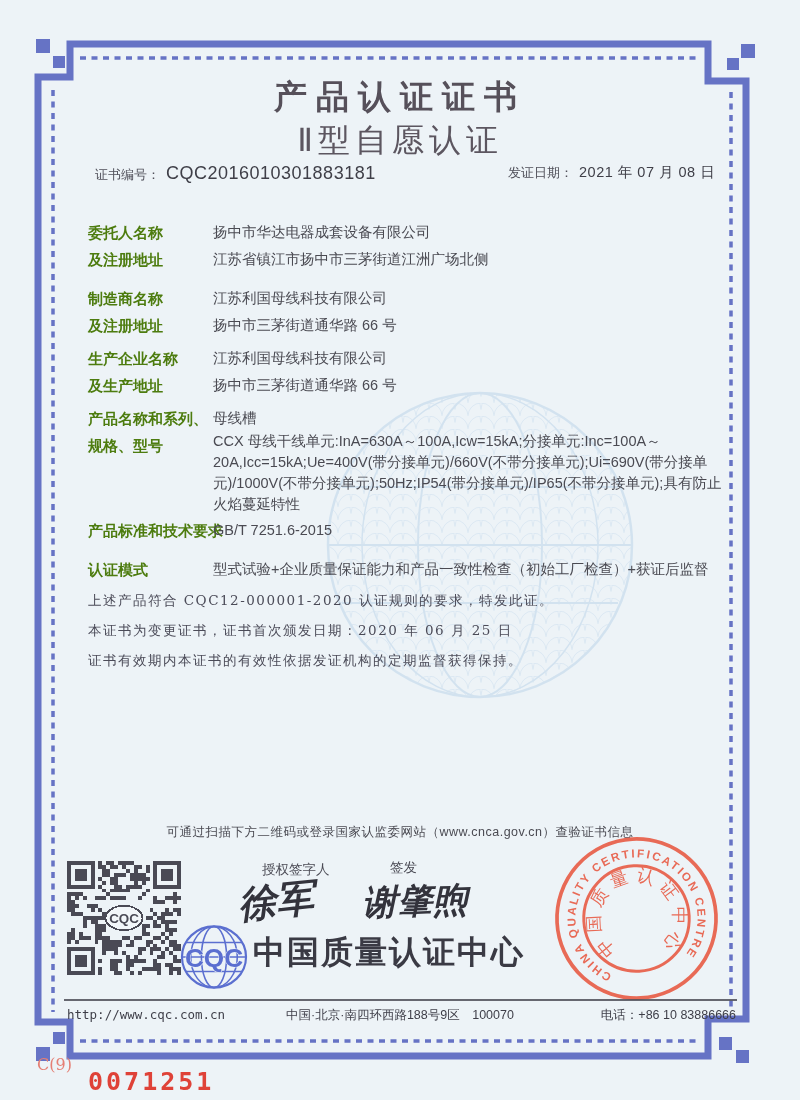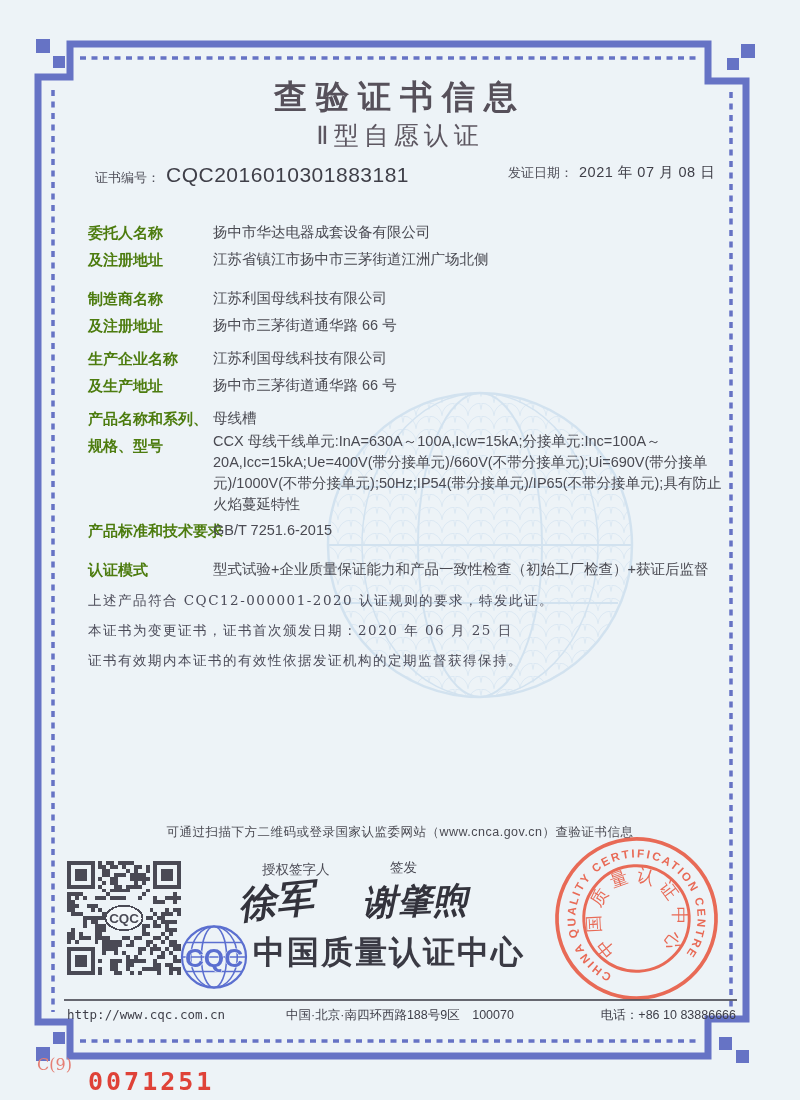--- a/index.html
+++ b/index.html
@@ -1,21 +1,21 @@
 <!DOCTYPE html>
 <html><head>
 <meta charset="utf-8">
 <style>
   html,body{margin:0;padding:0;background:#dfe6ec;}
   .page{position:relative;width:800px;height:1100px;background:#edf3f7;overflow:hidden;
         font-family:"Liberation Sans",sans-serif;color:#47474f;}
   .abs{position:absolute;}
   .center{text-align:center;width:100%;}
   .title{font-size:33px;font-weight:bold;letter-spacing:9px;color:#56505a;}
-  .subtitle{font-size:25px;letter-spacing:5px;color:#5c5660;}
+  .subtitle{font-size:32px;letter-spacing:5px;color:#5c5660;}
   .kai{font-family:"DejaVu Serif",serif;}
   .certline{display:flex;align-items:baseline;gap:6px;}
   .meta-label{font-size:13px;color:#50505a;}
   .meta-value{font-size:14.5px;color:#3f3f48;letter-spacing:.5px;}
   .f-label{font-weight:bold;font-size:15px;line-height:27px;color:#4d7c0f;white-space:pre;}
   .f-value{font-size:14.5px;line-height:27px;color:#4a4a52;}
   .spec{font-size:14.5px;line-height:21px;width:512px;color:#4a4a52;}
   .stmt{font-size:13.5px;letter-spacing:1.5px;color:#4b4b58;white-space:pre;}
   .verify{font-size:12.5px;color:#4a4a52;letter-spacing:.5px;}
   .siglabel{font-size:13.5px;color:#4b4b55;}
@@ -64,26 +64,26 @@
         <rect x="53" y="56" width="12" height="12"></rect>
       <rect x="741" y="44" width="14" height="14"></rect>
         <rect x="727" y="58" width="12" height="12"></rect>
       <rect x="719" y="1037" width="13" height="13"></rect>
         <rect x="736" y="1050" width="13" height="13"></rect>
       <rect x="53" y="1032" width="12" height="12"></rect>
         <rect x="36" y="1047" width="14" height="14"></rect>
     </g>
   </svg>
 
-  <div class="abs center title" style="top:75px;">查验证书信息</div>
+  <div class="abs center title" style="top:75px;">产品认证证书</div>
   <div class="abs center subtitle" style="top:119px;">Ⅱ型自愿认证</div>
 
   <div class="abs certline" style="left:95px;top:163px;">
     <span class="kai meta-label">证书编号：</span>
-    <span class="meta-value" style="font-size:21px;">CQC2016010301883181</span>
+    <span class="meta-value" style="font-size:18px;">CQC2016010301883181</span>
   </div>
 
   <div class="abs certline" style="left:508px;top:163px;">
     <span class="kai meta-label">发证日期：</span>
     <span class="meta-value">2021 年 07 月 08 日</span>
   </div>
 
   <div class="abs f-label" style="left:88px;top:219px;"><span>委托人名称</span><br><span>及注册地址</span></div>
   <div class="abs f-value" style="left:213px;top:219px;"><span>扬中市华达电器成套设备有限公司</span><br><span>江苏省镇江市扬中市三茅街道江洲广场北侧</span></div>
 

